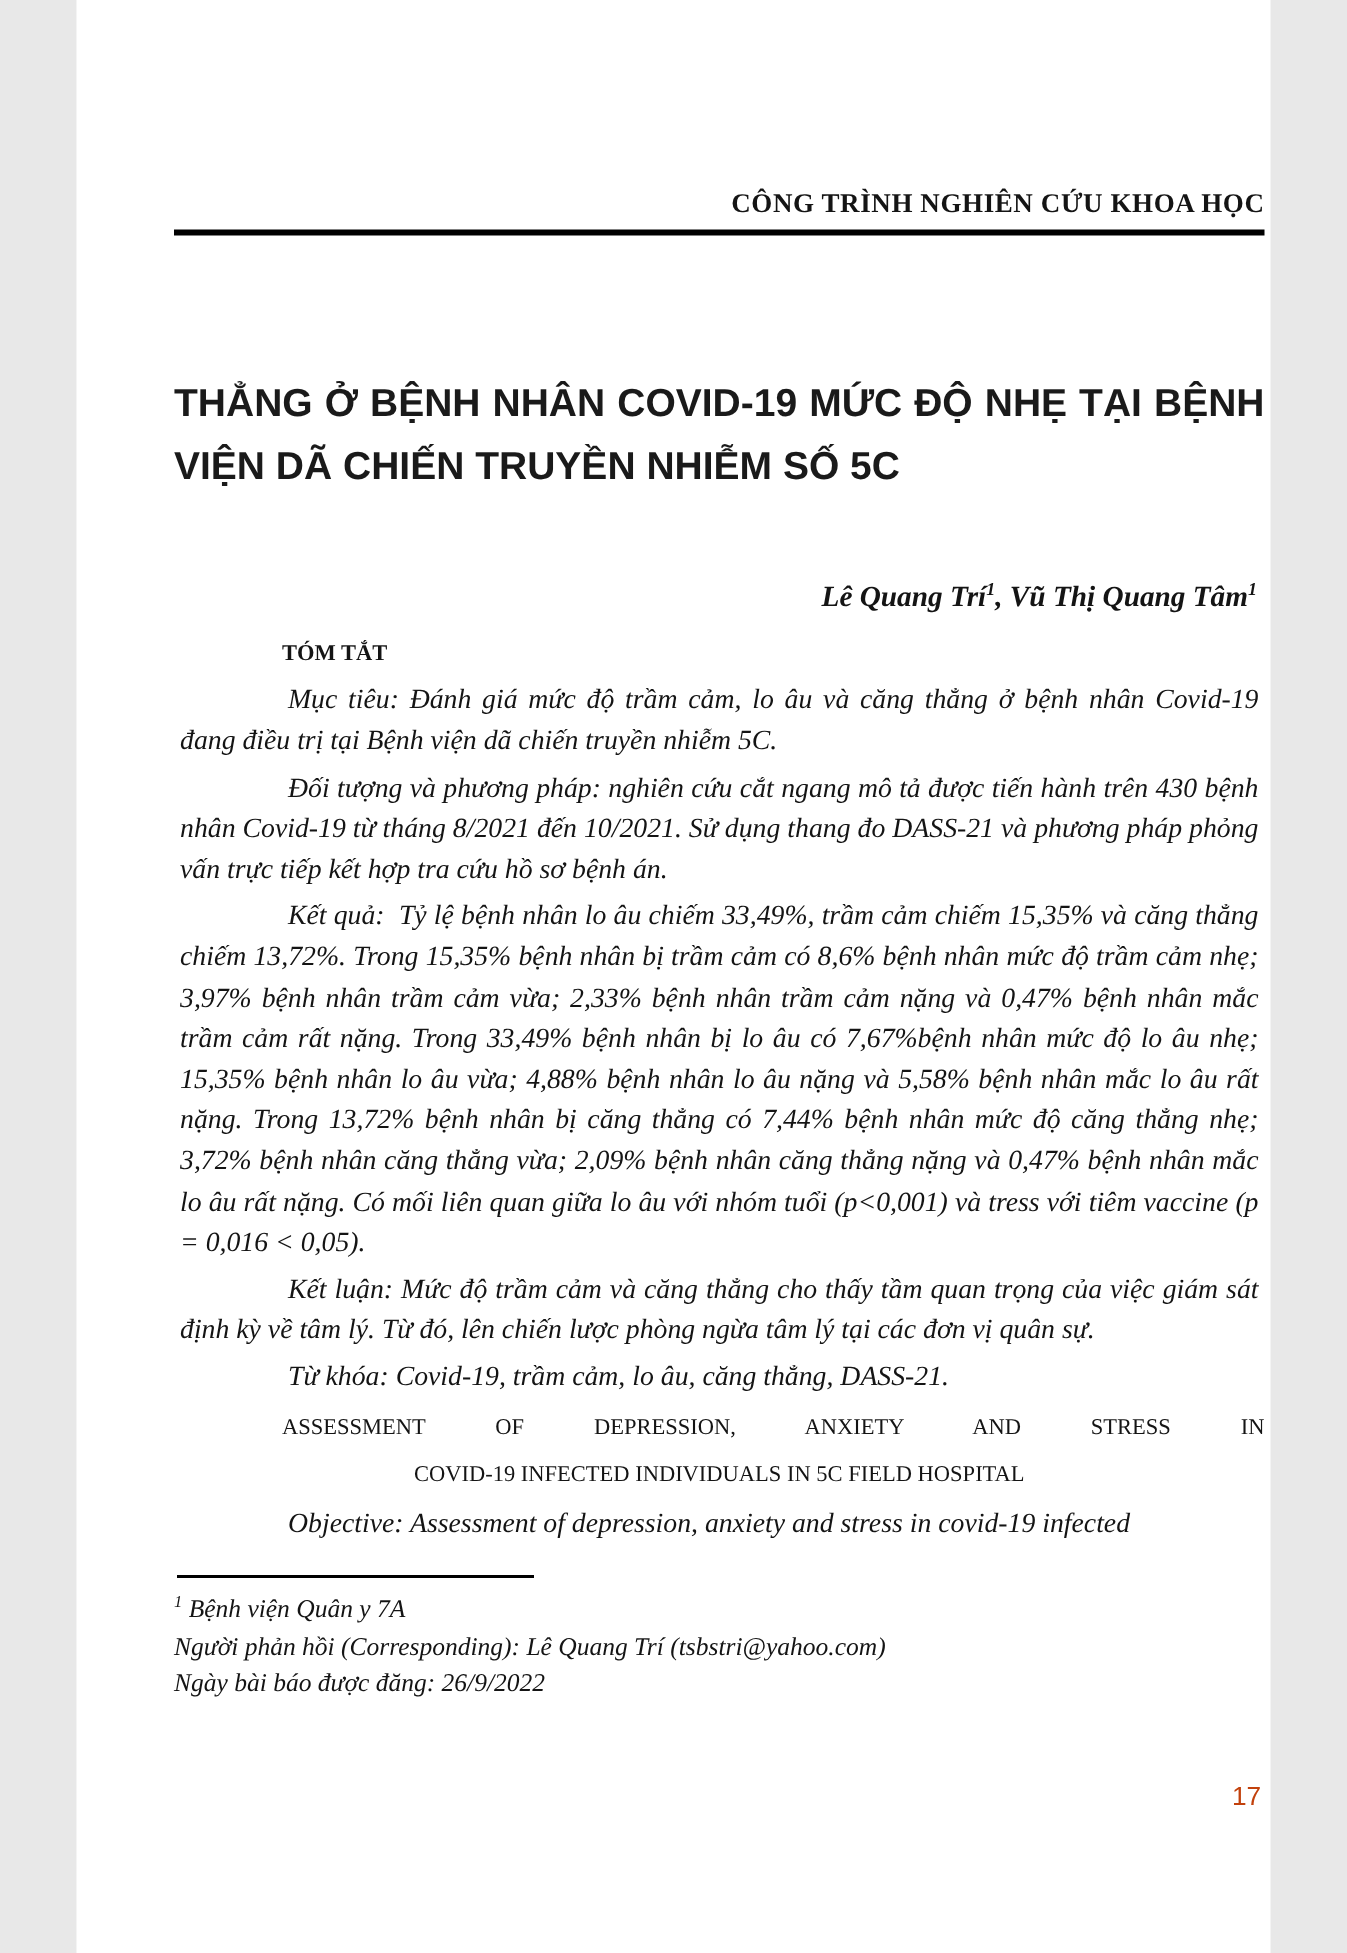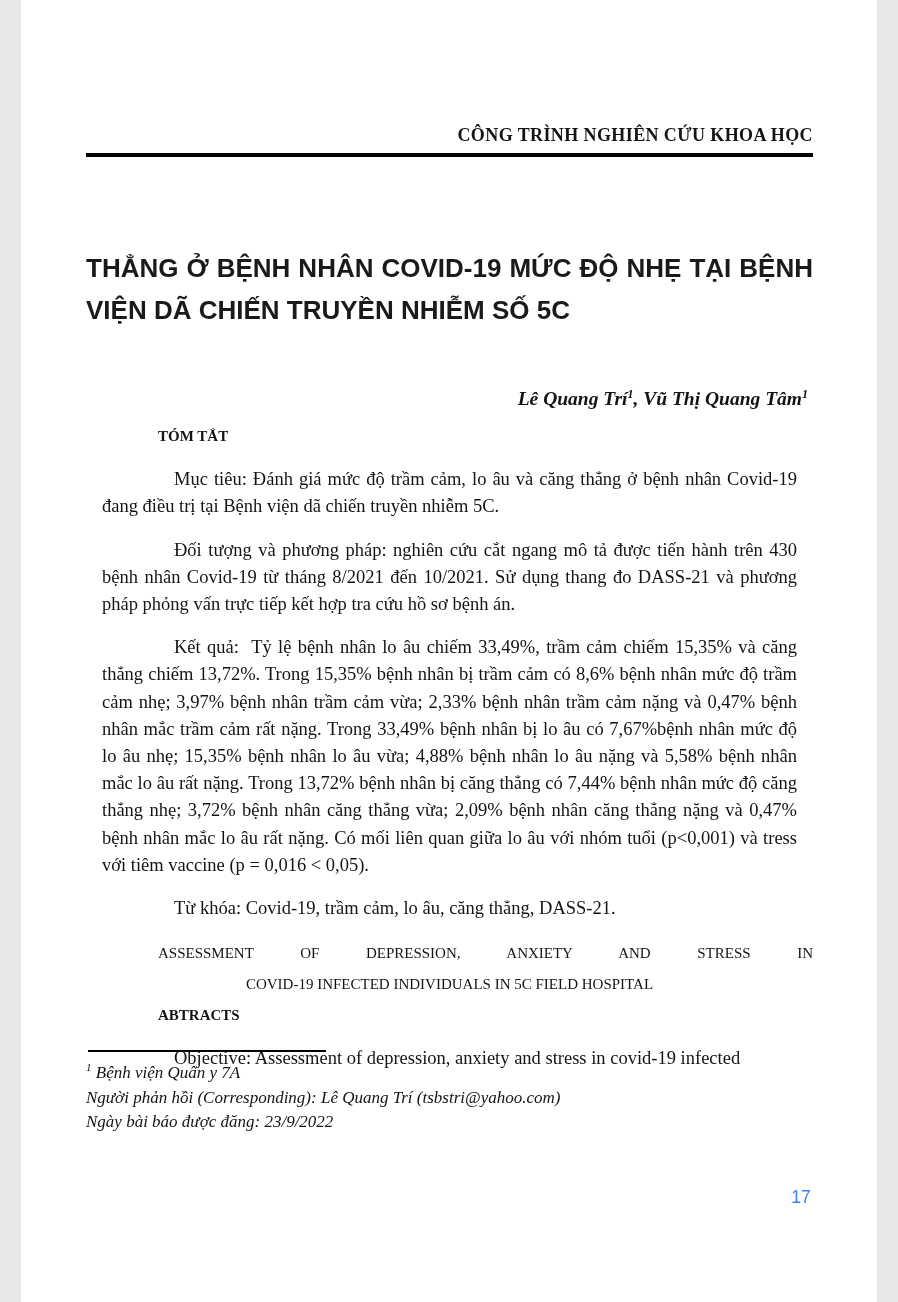--- a/index.html
+++ b/index.html
@@ -1,18 +1,18 @@
 <!DOCTYPE html>
 <html><head>
 <meta charset="utf-8">
 <style>
   html,body{margin:0;padding:0;background:#e8e8e8;}
   .page{
     position:relative;
-    width:856px;height:1302px;
+    width:796px;height:1302px;
     margin:0 auto;
     background:#ffffff;
     color:#141414;
     font-family:"Liberation Serif", serif;
     overflow:hidden;
   }
   
   .running-head{
     position:absolute;top:125px;left:65px;width:727px;
     text-align:right;font-weight:bold;font-size:18px;
@@ -41,42 +41,43 @@
   
   .main{
     position:absolute;top:423px;left:65px;width:727px;
     font-size:18.5px;line-height:27.2px;
   }
   .section-heading{
     font-weight:bold;font-size:15px;padding-left:72px;
     margin:0 0 2px 0;
   }
   .main p{
-    margin:16px;text-indent:72px;text-align:justify;
+    margin:4px;text-indent:72px;text-align:justify;
+    font-style:italic;
   }
   .en-heading{
     font-weight:normal;font-size:15px;line-height:31px;
     margin:2px 0 2px 0;
   }
   .en-heading .line1{text-indent:72px;text-align:justify;text-align-last:justify;}
   .en-heading .line2{text-align:center;}
   
   .footnotes{
     position:absolute;top:1050px;left:65px;width:727px;
     font-style:italic;font-size:17px;line-height:24.5px;
   }
   .fn-rule{width:238px;height:2px;background:#000;margin:0 0 9px 2px;}
   .footnotes .fn{margin:0;}
   .footnotes sup{font-size:11px;line-height:0;}
   
   .page-number{
     position:absolute;top:1187px;left:758px;width:44px;
     text-align:center;
     font-family:"Liberation Sans", sans-serif;
-    font-size:17.5px;color:#3b82f6;
+    font-size:17.5px;color:#c2410c;
   }
 </style>
 </head>
 <body>
 
 <div class="page">
 
   <div class="running-head">CÔNG TRÌNH NGHIÊN CỨU KHOA HỌC</div>
   <div class="head-rule"></div>
 
@@ -88,34 +89,34 @@
   <div class="authors">
     <span>Lê Quang Trí</span><sup>1</sup><span>, </span><span>Vũ Thị Quang Tâm</span><sup>1</sup>
   </div>
 
   <div class="main">
     <div class="section-heading">TÓM TẮT</div>
 
     <p>Mục tiêu: Đánh giá mức độ trầm cảm, lo âu và căng thẳng ở bệnh nhân Covid-19 đang điều trị tại Bệnh viện dã chiến truyền nhiễm 5C.</p>
     <p>Đối tượng và phương pháp: nghiên cứu cắt ngang mô tả được tiến hành trên 430 bệnh nhân Covid-19 từ tháng 8/2021 đến 10/2021. Sử dụng thang đo DASS-21 và phương pháp phỏng vấn trực tiếp kết hợp tra cứu hồ sơ bệnh án.</p>
     <p>Kết quả:&nbsp; Tỷ lệ bệnh nhân lo âu chiếm 33,49%, trầm cảm chiếm 15,35% và căng thẳng chiếm 13,72%. Trong 15,35% bệnh nhân bị trầm cảm có 8,6% bệnh nhân mức độ trầm cảm nhẹ; 3,97% bệnh nhân trầm cảm vừa; 2,33% bệnh nhân trầm cảm nặng và 0,47% bệnh nhân mắc trầm cảm rất nặng. Trong 33,49% bệnh nhân bị lo âu có 7,67%bệnh nhân mức độ lo âu nhẹ; 15,35% bệnh nhân lo âu vừa; 4,88% bệnh nhân lo âu nặng và 5,58% bệnh nhân mắc lo âu rất nặng. Trong 13,72% bệnh nhân bị căng thẳng có 7,44% bệnh nhân mức độ căng thẳng nhẹ; 3,72% bệnh nhân căng thẳng vừa; 2,09% bệnh nhân căng thẳng nặng và 0,47% bệnh nhân mắc lo âu rất nặng. Có mối liên quan giữa lo âu với nhóm tuổi (p&lt;0,001) và tress với tiêm vaccine (p = 0,016 &lt; 0,05).</p>
+    <p>Kết luận: Mức độ trầm cảm và căng thẳng cho thấy tầm quan trọng của việc giám sát định kỳ về tâm lý. Từ đó, lên chiến lược phòng ngừa tâm lý tại các đơn vị quân sự.</p>
     <p>Từ khóa: Covid-19, trầm cảm, lo âu, căng thẳng, DASS-21.</p>
 
     <div class="en-heading">
       <div class="line1">ASSESSMENT OF DEPRESSION, ANXIETY AND STRESS IN</div>
       <div class="line2">COVID-19 INFECTED INDIVIDUALS IN 5C FIELD HOSPITAL</div>
     </div>
 
-    <div class="section-heading">ABTRACTS</div>
 
     <p>Objective: Assessment of depression, anxiety and stress in covid-19 infected</p>
   </div>
 
   <div class="footnotes">
     <div class="fn-rule"></div>
     <div class="fn"><sup>1</sup><span> Bệnh viện Quân y 7A</span></div>
     <div class="fn">Người phản hồi (Corresponding): Lê Quang Trí (tsbstri@yahoo.com)</div>
-    <div class="fn">Ngày bài báo được đăng: 23/9/2022</div>
+    <div class="fn">Ngày bài báo được đăng: 26/9/2022</div>
   </div>
 
   <div class="page-number">17</div>
 
 </div>
 
 </body></html>

